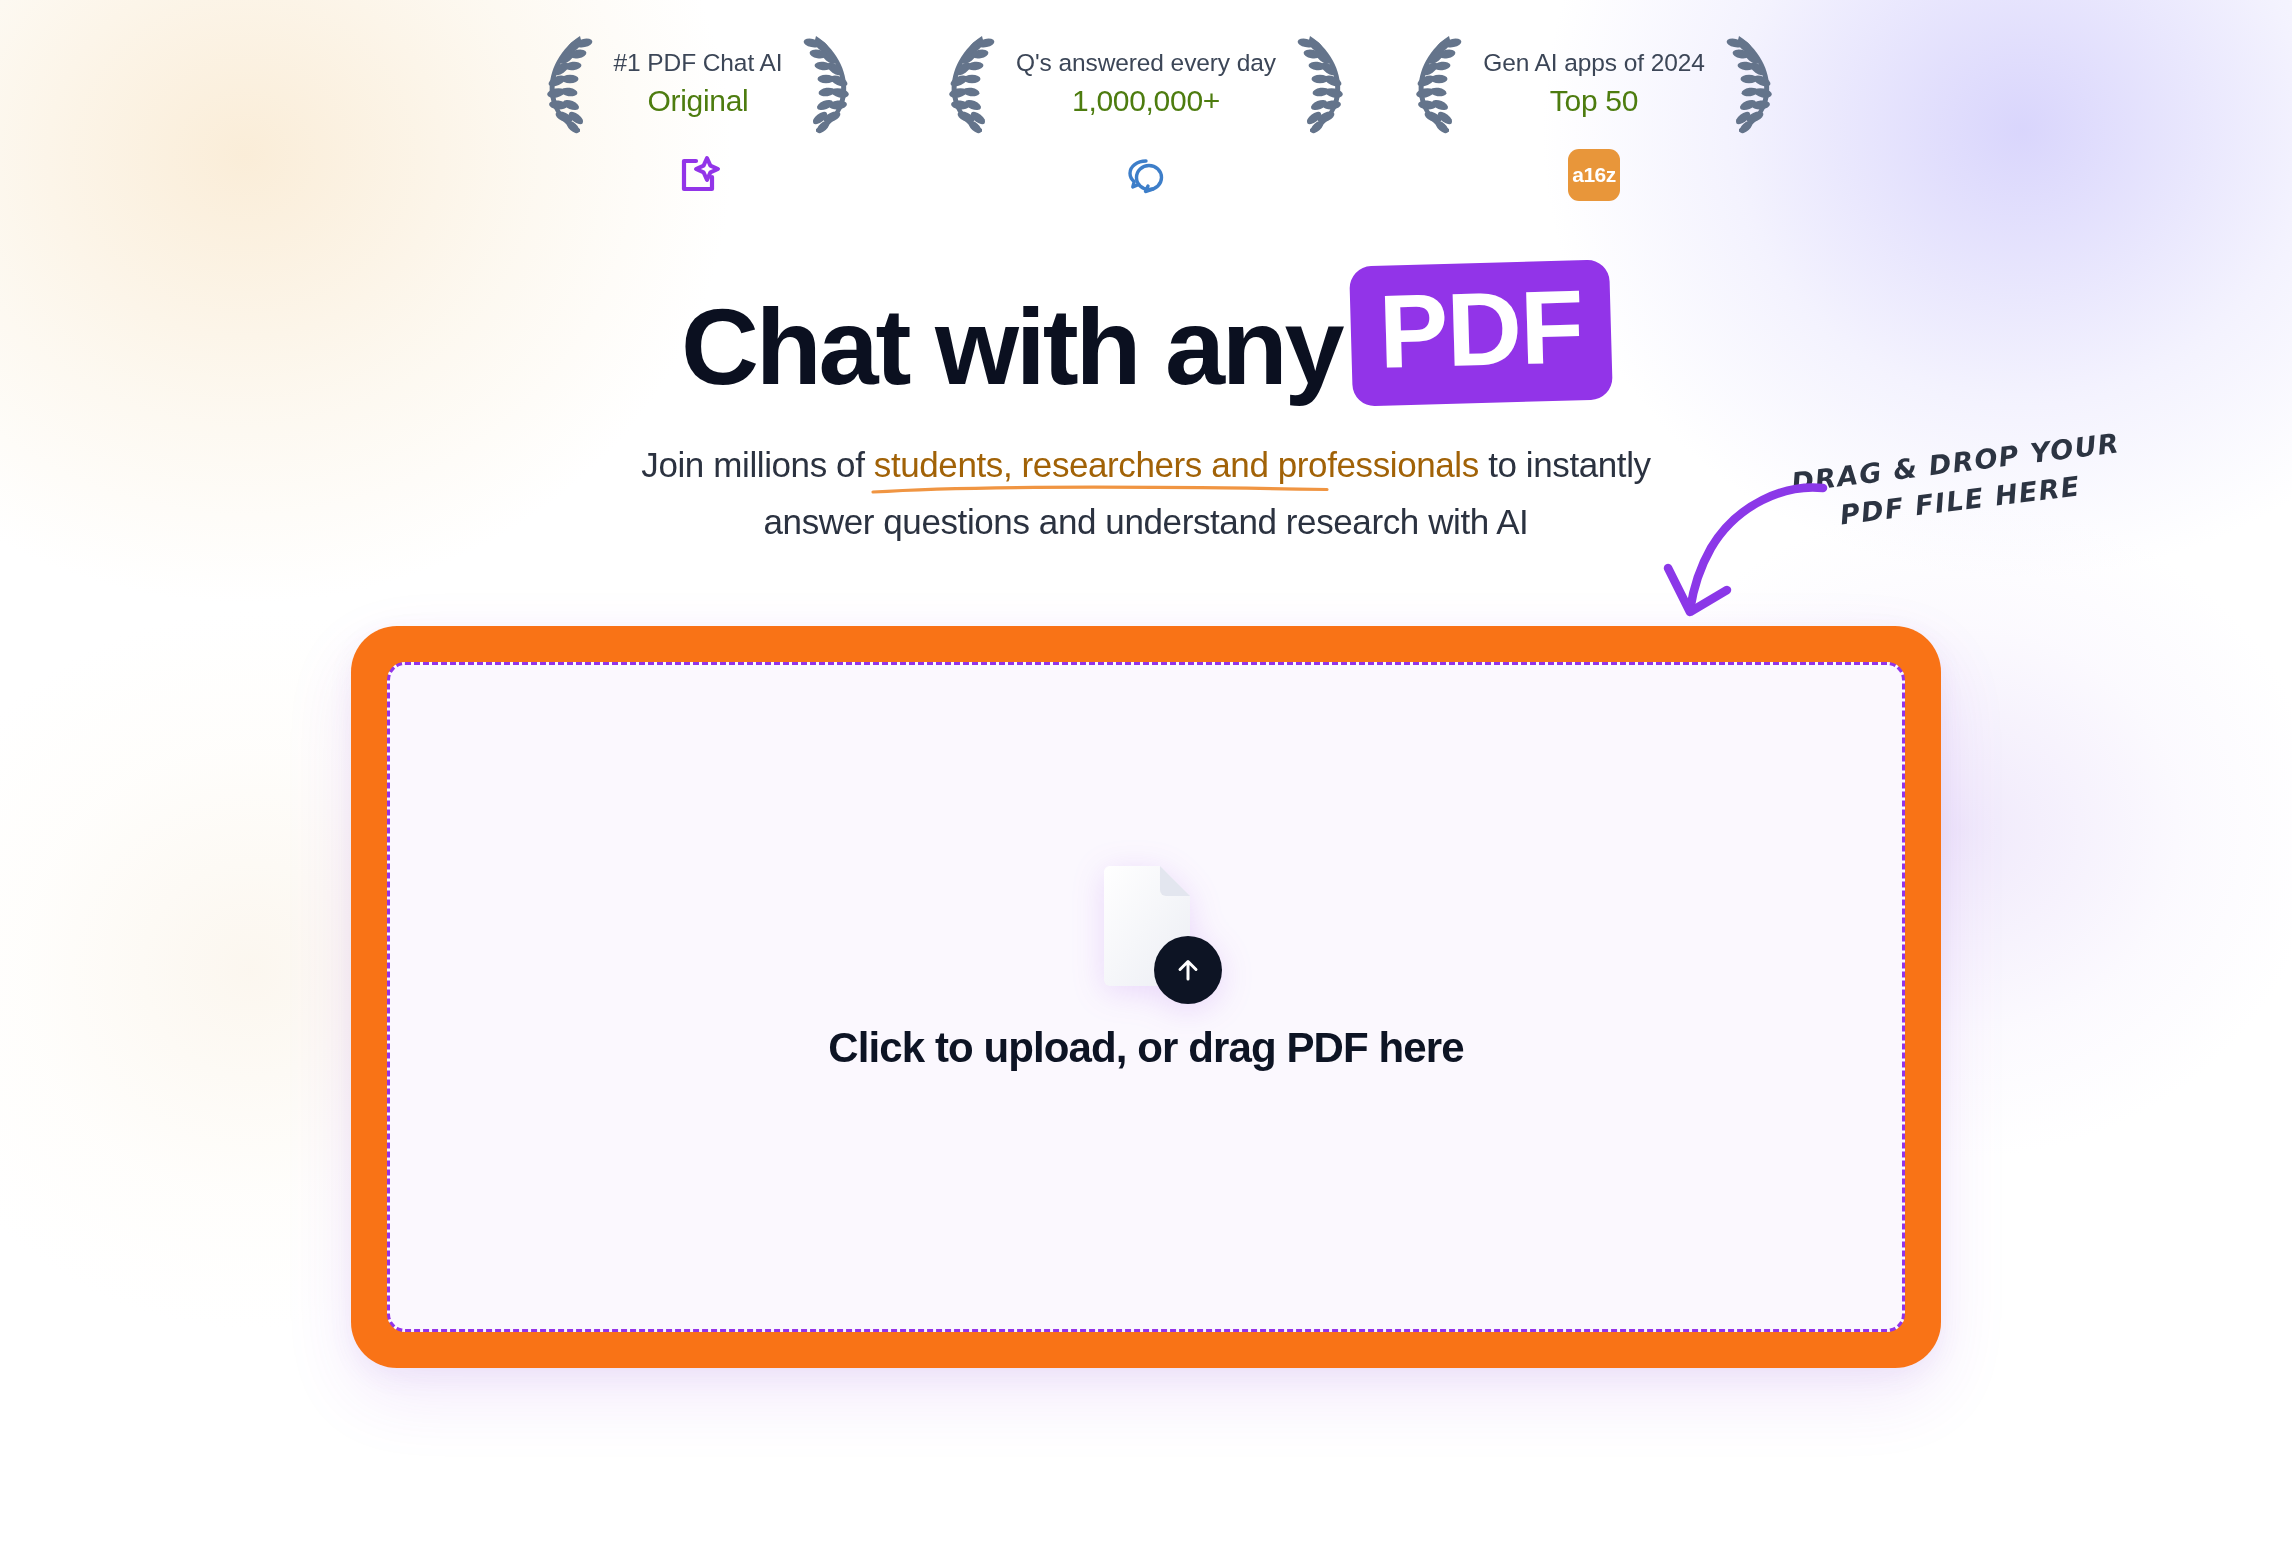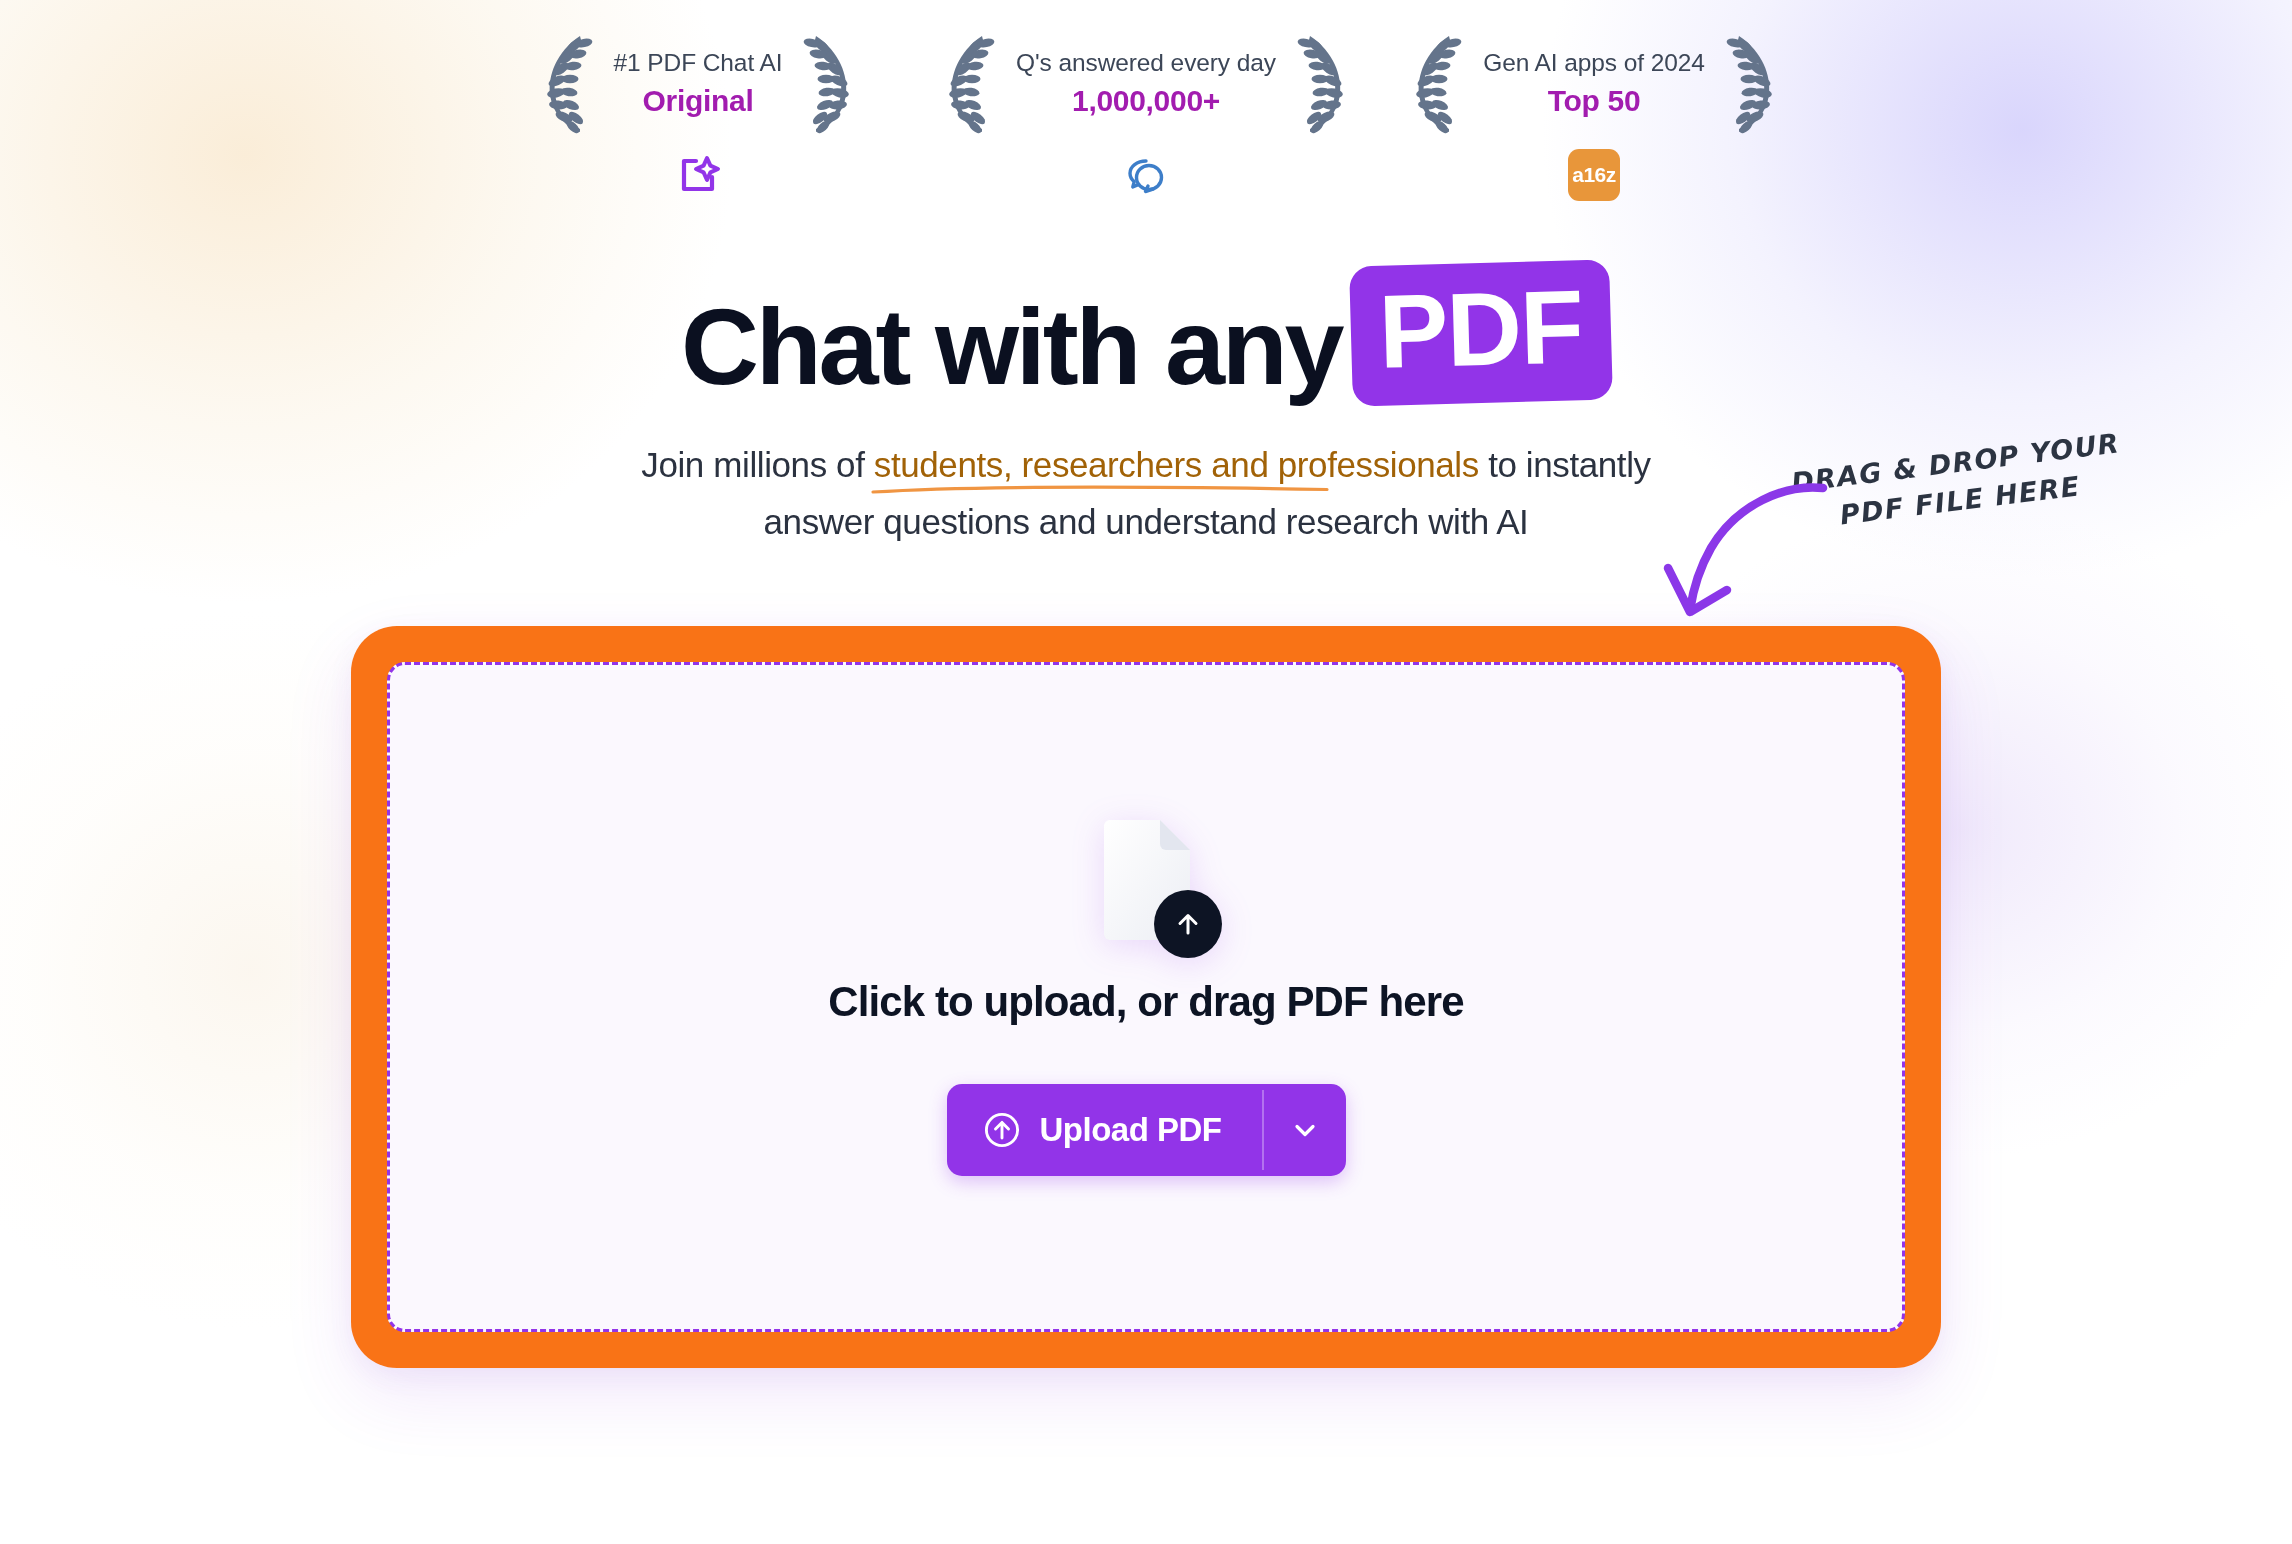--- a/index.html
+++ b/index.html
@@ -96,22 +96,22 @@
   }
   .award-label {
     font-size: 24.5px;
     line-height: 1.25;
     color: #3c4657;
     white-space: nowrap;
     letter-spacing: -0.1px;
   }
   .award-value {
     font-size: 30px;
-    font-weight: 700;
-    color: #a21caf;
+    font-weight: 400;
+    color: #4d7c0f;
     line-height: 1.3;
     white-space: nowrap;
     letter-spacing: -0.3px;
     margin-top: 2px;
   }
   .award-logo {
     margin-top: 13px;
     height: 48px;
     display: flex;
     align-items: center;
@@ -542,33 +542,18 @@
           </svg>
           <div class="upload-badge">
             <svg width="30" height="30" viewBox="0 0 30 30">
               <path d="M15 24 V7 M7 14.5 L15 6.5 L23 14.5" fill="none" stroke="#ffffff" stroke-width="3" stroke-linecap="round" stroke-linejoin="round"></path>
             </svg>
           </div>
         </div>
 
         <div class="dz-title">Click to upload, or drag PDF here</div>
 
-        <div class="upload-btn-group">
-          <button class="upload-btn-main">
-            <svg width="38" height="38" viewBox="0 0 38 38">
-              <circle cx="19" cy="19" r="15.6" fill="none" stroke="#ffffff" stroke-width="2.9"></circle>
-              <path d="M19 27 V12 M12.5 18 L19 11.4 L25.5 18" fill="none" stroke="#ffffff" stroke-width="2.9" stroke-linecap="round" stroke-linejoin="round"></path>
-            </svg>
-            <span>Upload PDF</span>
-          </button>
-          <div class="upload-btn-divider"></div>
-          <button class="upload-btn-caret">
-            <svg width="34" height="34" viewBox="0 0 34 34">
-              <path d="M9 13.5 L17 21.5 L25 13.5" fill="none" stroke="#ffffff" stroke-width="3.2" stroke-linecap="round" stroke-linejoin="round"></path>
-            </svg>
-          </button>
-        </div>
 
       </div>
     </div>
   </div>
 
 </div>
 
 </body></html>

